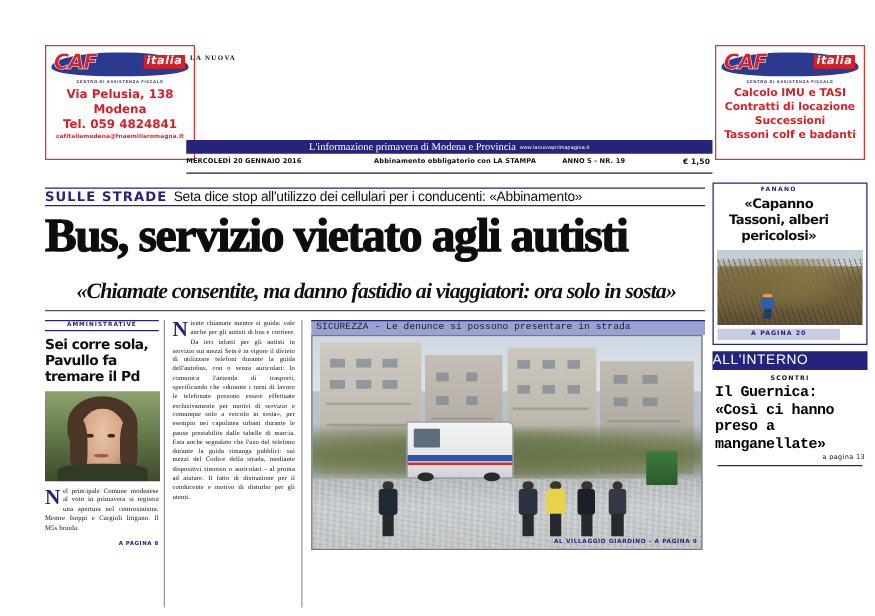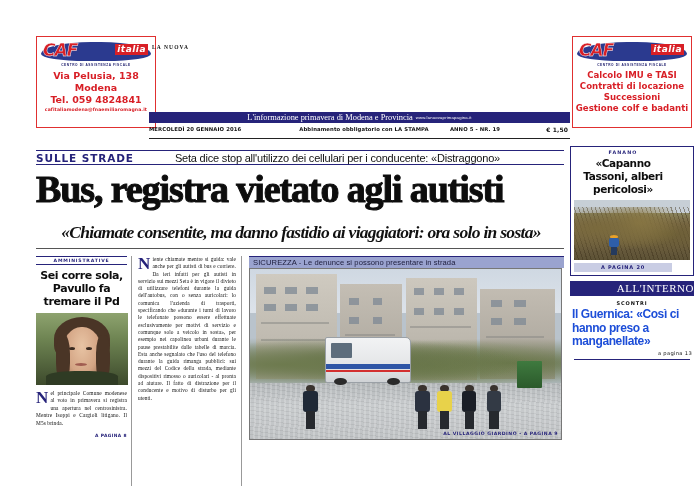--- a/index.html
+++ b/index.html
@@ -108,21 +108,20 @@
   .dl-abb{width:150px;text-align:center;}
   .dl-anno{width:72px;text-align:center;}
   .dl-price{flex:1;text-align:right;padding-right:2px;font-size:6px;}
 
   
   .strip{
     position:absolute;left:36px;top:150px;width:528px;height:15px;
     border-top:1.2px solid #26237a;border-bottom:1.2px solid #26237a;
     display:flex;align-items:center;
     box-sizing:border-box;
-    gap:36px;
   }
   .strip-kicker{
     font-family:"DejaVu Sans", sans-serif;
     font-weight:bold;font-size:10.5px;color:#26237a;letter-spacing:0.9px;
     margin-right:5px;
   }
   .strip-text{
     font-family:"Liberation Sans", sans-serif;
     font-size:11px;color:#111;letter-spacing:-0.2px;
   }
@@ -156,21 +155,21 @@
   }
   .kicker-box{
     border-top:1px solid #26237a;border-bottom:1px solid #26237a;
     text-align:center;padding:1px 0;
     font-family:"DejaVu Sans", sans-serif;
     font-weight:bold;font-size:4.6px;letter-spacing:0.8px;color:#26237a;
   }
   .col-head{
     font-family:"DejaVu Sans", sans-serif;
     font-weight:bold;font-size:11px;line-height:13px;
-    text-align:center;color:#0d0d0d;margin-top:4px;
+    text-align:left;color:#0d0d0d;margin-top:4px;
     letter-spacing:-0.4px;
   }
   .photo-small{
     margin-top:5px;width:92px;height:72px;
     background:linear-gradient(180deg,#8ea36f 0%,#6f8553 35%,#3d4a2c 100%);
     position:relative;overflow:hidden;
   }
   .ps-face{
     position:absolute;left:26px;top:14px;width:40px;height:54px;
     background:radial-gradient(ellipse at 50% 35%, #e8c4a4 0%, #d4a585 55%, #8d6248 100%);
@@ -222,21 +221,21 @@
   .col-two .col-body{
     margin-top:0;font-size:5.3px;line-height:7.3px;
   }
 
   
   .center{
     position:absolute;left:249px;top:256px;width:315px;height:230px;
   }
   .center-kicker{
     background:#9aa3cf;color:#1b1b3a;
-    font-family:Liberation Sans, sans-serif;
+    font-family:Liberation Mono, monospace;
     font-size:7.6px;line-height:11px;
     padding:0 4px;letter-spacing:0.1px;
     border-top:1px solid #26237a;
   }
   .center-head{
     font-family:"DejaVu Sans", sans-serif;
     font-weight:bold;font-size:18.5px;line-height:22px;
     color:#0d0d0d;letter-spacing:-0.8px;
     margin:2px 0 3px 0;
   }
@@ -341,36 +340,36 @@
   .rp-worker .wl{position:absolute;left:18%;bottom:0;width:64%;height:40%;background:#243a5e;}
   .rail-page{
     margin-top:3px;background:#c9cde4;
     text-align:center;
     font-family:"DejaVu Sans", sans-serif;
     font-weight:bold;font-size:5px;letter-spacing:0.8px;color:#26237a;
     line-height:9px;
   }
   .allinterno{
     margin-top:5px;background:#26237a;color:#fff;
-    text-align:right;
-    font-family:Liberation Serif, serif;
+    text-align:left;
+    font-family:Liberation Sans, sans-serif;
     font-size:11px;line-height:15px;letter-spacing:0.5px;
     width:124px;box-sizing:border-box;
   }
   .rail-item{width:124px;box-sizing:border-box;padding:4px 2px 0 2px;}
   .ri-kicker{
     text-align:center;
     font-family:"DejaVu Sans", sans-serif;
     font-weight:bold;font-size:5px;letter-spacing:0.9px;color:#111;
     margin-bottom:2px;
   }
   .ri-head{
-    font-family:Liberation Sans, sans-serif;
+    font-family:Liberation Mono, monospace;
     font-weight:bold;font-size:12px;line-height:13.5px;
-    color:#1d4ed8;letter-spacing:-0.4px;text-align:left;
+    color:#000000;letter-spacing:-0.4px;text-align:left;
   }
   .ri-page{
     text-align:right;margin-top:1px;
     font-family:"DejaVu Sans", sans-serif;
     font-size:5.2px;color:#111;letter-spacing:0.3px;
   }
   .ri-rule{border-top:1px solid #26237a;margin:3px 4px 0 4px;}
 </style>
 </head>
 <body>
@@ -406,30 +405,30 @@
     <div class="ad-box ad-right">
       <div class="caf-logo">
         <div class="caf-swoosh"></div>
         <div class="caf-word">CAF</div>
         <div class="caf-italia">italia</div>
         <div class="caf-sub">CENTRO DI ASSISTENZA FISCALE</div>
       </div>
       <div class="ad-line small">Calcolo IMU e TASI</div>
       <div class="ad-line small">Contratti di locazione</div>
       <div class="ad-line small">Successioni</div>
-      <div class="ad-line small">Gestione colf e badanti</div>
+      <div class="ad-line small">Tassoni colf e badanti</div>
     </div>
   </div>
 
   <div class="strip">
     <span class="strip-kicker">SULLE STRADE</span>
-    <span class="strip-text">Seta dice stop all'utilizzo dei cellulari per i conducente: «Distraggono»</span>
+    <span class="strip-text">Seta dice stop all'utilizzo dei cellulari per i conducenti: «Abbinamento»</span>
   </div>
 
-  <div class="headline">Bus, registra vietato agli autisti</div>
+  <div class="headline">Bus, servizio vietato agli autisti</div>
   <div class="subhead">«Chiamate consentite, ma danno fastidio ai viaggiatori: ora solo in sosta»</div>
   <div class="rule-under-head"></div>
 
   <div class="col-left">
     <div class="kicker-box">AMMINISTRATIVE</div>
     <div class="col-head">Sei corre sola, Pavullo fa tremare il Pd</div>
     <div class="photo-small">
       <div class="ps-hair"></div>
       <div class="ps-face"></div>
       <div class="ps-hair2"></div>

